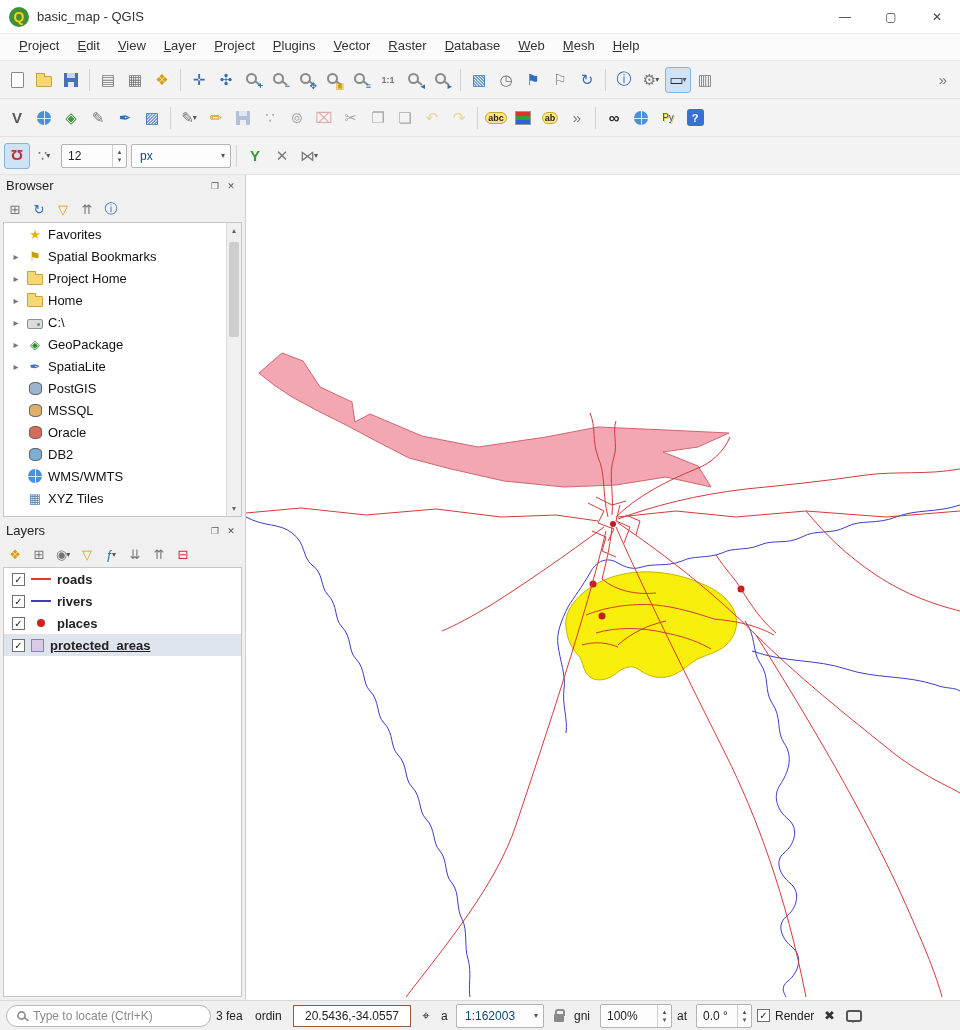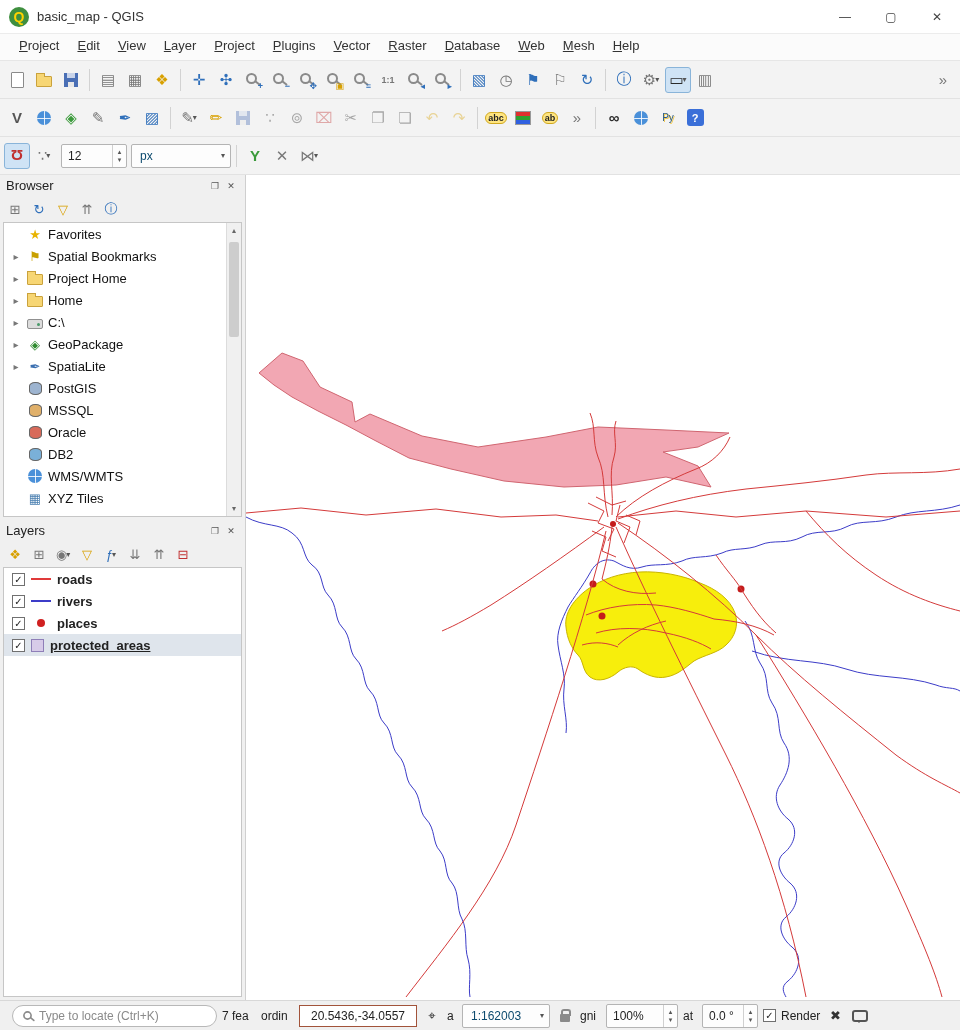--- a/index.html
+++ b/index.html
@@ -94,21 +94,21 @@
   .sym-rivers{width:20px;height:2px;background:#3c3cc8}
   .sym-places{width:8px;height:8px;border-radius:50%;background:#d02020;margin:0 6px}
   .sym-protected{width:13px;height:13px;background:#d7cbe8;border:1px solid #8f7fb8}
   .llabel{font-weight:bold;font-size:13px}
   .llabel.sel-label{text-decoration:underline}
 
   .map{flex:1;background:#fff;position:relative}
   .map svg{position:absolute;inset:0;width:100%;height:100%}
 
   
-  .statusbar{position:absolute;left:0;right:0;bottom:0;height:30px;background:#f0f0f0;border-top:1px solid #d8d8d8;display:flex;align-items:center;padding:0 12px;gap:5px;font-size:12px;color:#222}
+  .statusbar{position:absolute;left:0;right:0;bottom:0;height:30px;background:#f0f0f0;border-top:1px solid #d8d8d8;display:flex;align-items:center;padding:0 6px;gap:5px;font-size:12px;color:#222}
   .locate{display:flex;align-items:center;gap:6px;width:205px;height:22px;border:1px solid #b8b8b8;border-radius:11px;background:#fff;padding:0 9px;color:#8a8a8a;flex:none}
   .locate .i-mag{transform:scale(.8);margin:0}
   .clip{overflow:hidden;white-space:nowrap;flex:none}
   .coordbox{width:118px;height:22px;border:1px solid #a2533a;background:#fff;display:flex;align-items:center;justify-content:center;font-size:12px;flex:none}
   .sbtn{width:20px;height:22px;display:flex;align-items:center;justify-content:center;font-size:13px;color:#333;flex:none}
   .scalebox{width:88px;flex:none}
   .magbox{width:72px;flex:none}
   .rotbox{width:56px;flex:none}
   .render{display:flex;align-items:center;gap:5px;flex:none}
 </style>
@@ -476,21 +476,21 @@
                M380 340 L394 346 L390 360" stroke="#d43a3a"></path>
     </svg>
   </div>
 </div>
 
 <div class="statusbar">
   <div class="locate">
     <span class="i-mag"></span>
     <span>Type to locate (Ctrl+K)</span>
   </div>
-  <span class="clip" style="width:34px">7 fea</span>
+  <span class="clip" style="width:34px">3 fea</span>
   <span class="clip" style="width:33px">ordin</span>
   <div class="coordbox">
       <span>20.5436,-34.0557</span>
     </div>
   <span class="sbtn">⌖</span>
   <span class="clip" style="width:10px">a</span>
   <span class="combo scalebox">
     <span class="val">1:162003</span>
     <span class="cdd">▾</span>
   </span>

